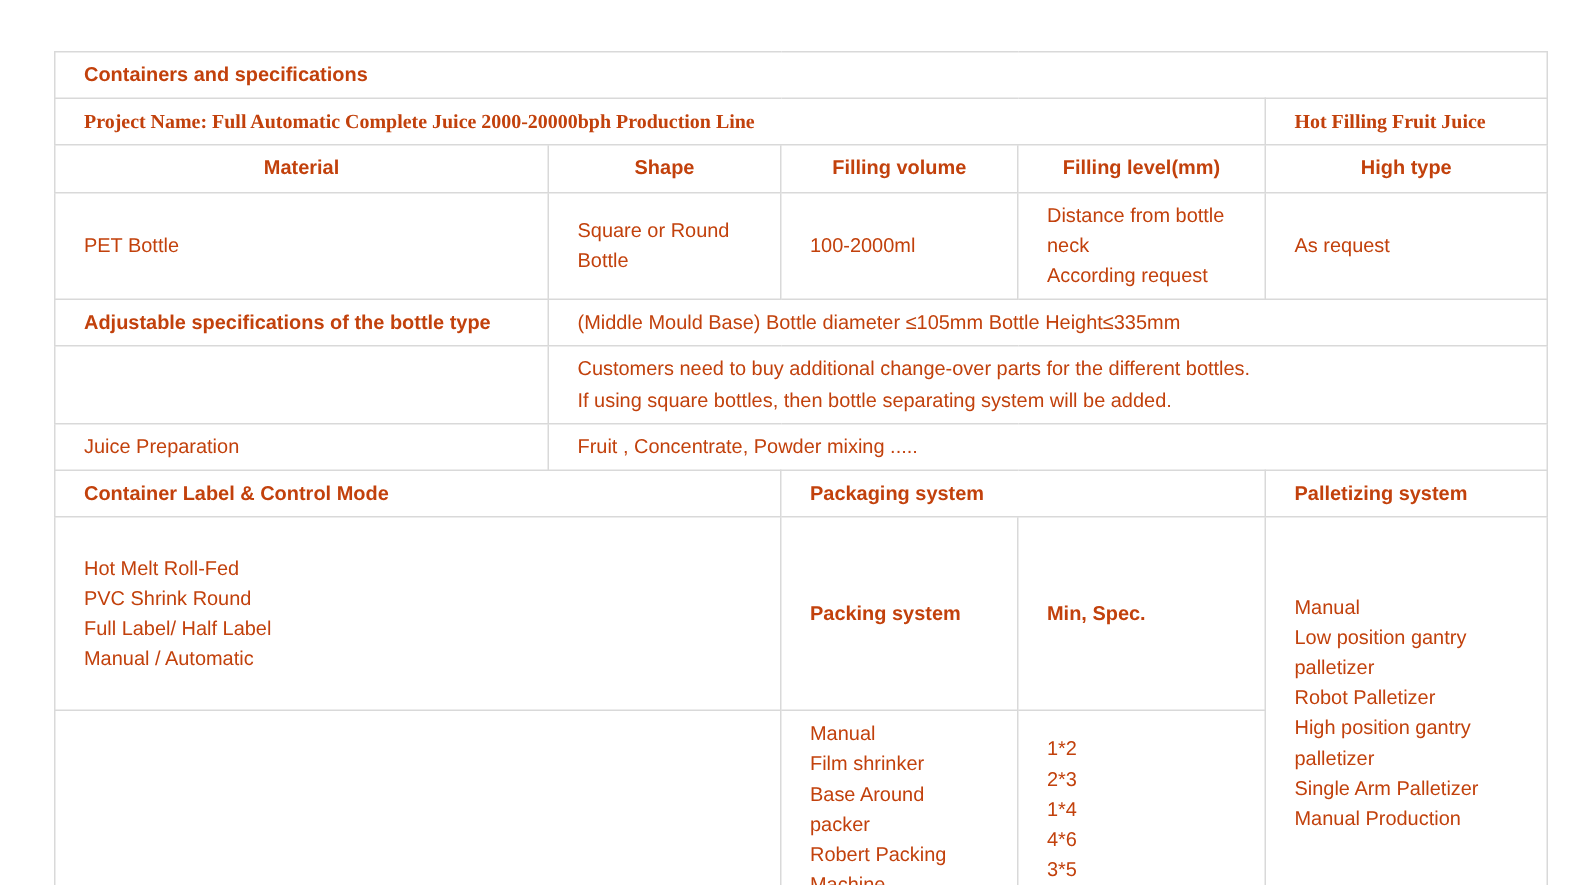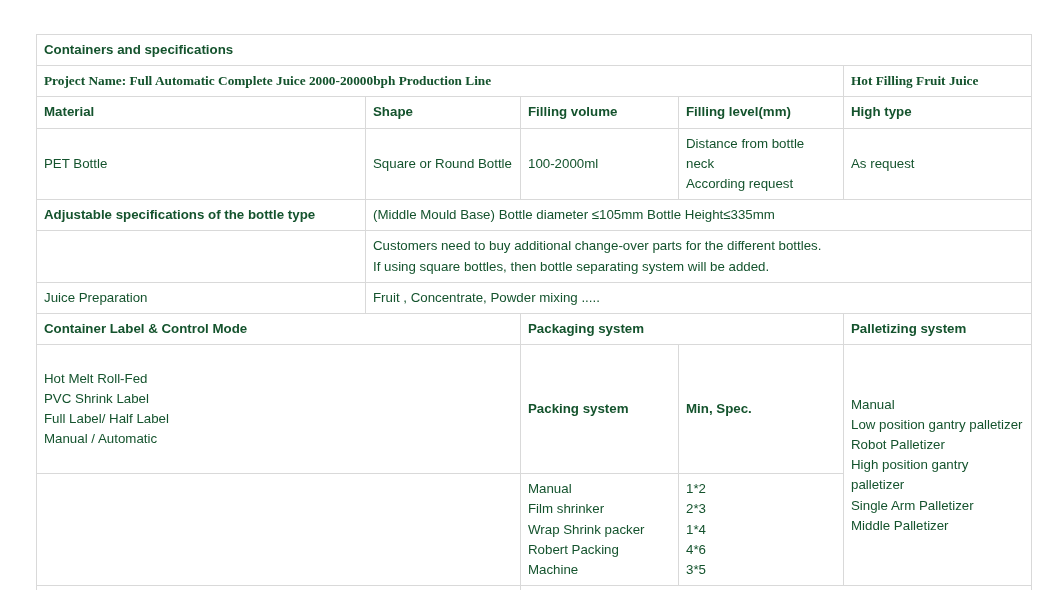--- a/index.html
+++ b/index.html
@@ -24,44 +24,44 @@
     position: absolute;
     left: 36px;
     top: 34px;
     width: 995px;
     border-collapse: collapse;
     table-layout: fixed;
     background: #ffffff;
   }
   table.spec-table td {
     border: 1px solid #d9d9d9;
-    padding: 5px 7px;
+    padding: 5px 19px;
     font-size: 13.3px;
     line-height: 1.52;
     vertical-align: middle;
-    color: #14532d;
+    color: #c2410c;
     background: #ffffff;
     word-wrap: break-word;
   }
   td.hd {
     font-weight: bold;
     color: #000000;
   }
   td.mid {
     vertical-align: middle;
   }
   td.top {
     vertical-align: middle;
   }
   .ln {
     display: block;
   }
   .r-title td { height: 16px; }
   .r-project td { height: 15px; font-family: Liberation Serif, serif; }
-  .r-colhead td { height: 16px; }
+  .r-colhead td { height: 16px; text-align: center; }
   .r-pet td { height: 34px; }
   .r-adj td { height: 16px; }
   .r-cust td { height: 34px; }
   .r-juice td { height: 15px; margin-left: 26px; }
   .r-sec2head td { height: 16px; }
   .r-label td { height: 118px; }
   .r-pack td { height: 96px; }
   .r-amb td { height: 15px; }
 </style>
 </head>
@@ -127,42 +127,42 @@
 
       <tr class="r-sec2head">
         <td class="hd" colspan="2">Container Label &amp; Control Mode</td>
         <td class="hd" colspan="2">Packaging system</td>
         <td class="hd">Palletizing system</td>
       </tr>
 
       <tr class="r-label">
         <td class="mid" colspan="2">
           <span class="ln">Hot Melt Roll-Fed</span>
-          <span class="ln">PVC Shrink Label</span>
+          <span class="ln">PVC Shrink Round</span>
           <span class="ln">Full Label/ Half Label</span>
           <span class="ln">Manual / Automatic</span>
         </td>
         <td class="hd mid">Packing system</td>
         <td class="hd mid">Min, Spec.</td>
         <td class="top" rowspan="2">
           <span class="ln">Manual</span>
           <span class="ln">Low position gantry palletizer</span>
           <span class="ln">Robot Palletizer</span>
           <span class="ln">High position gantry palletizer</span>
           <span class="ln">Single Arm Palletizer</span>
-          <span class="ln">Middle Palletizer</span>
+          <span class="ln">Manual Production</span>
         </td>
       </tr>
 
       <tr class="r-pack">
         <td colspan="2"></td>
         <td class="mid">
           <span class="ln">Manual</span>
           <span class="ln">Film shrinker</span>
-          <span class="ln">Wrap Shrink packer</span>
+          <span class="ln">Base Around packer</span>
           <span class="ln">Robert Packing Machine</span>
         </td>
         <td class="mid">
           <span class="ln">1*2</span>
           <span class="ln">2*3</span>
           <span class="ln">1*4</span>
           <span class="ln">4*6</span>
           <span class="ln">3*5</span>
         </td>
       </tr>

